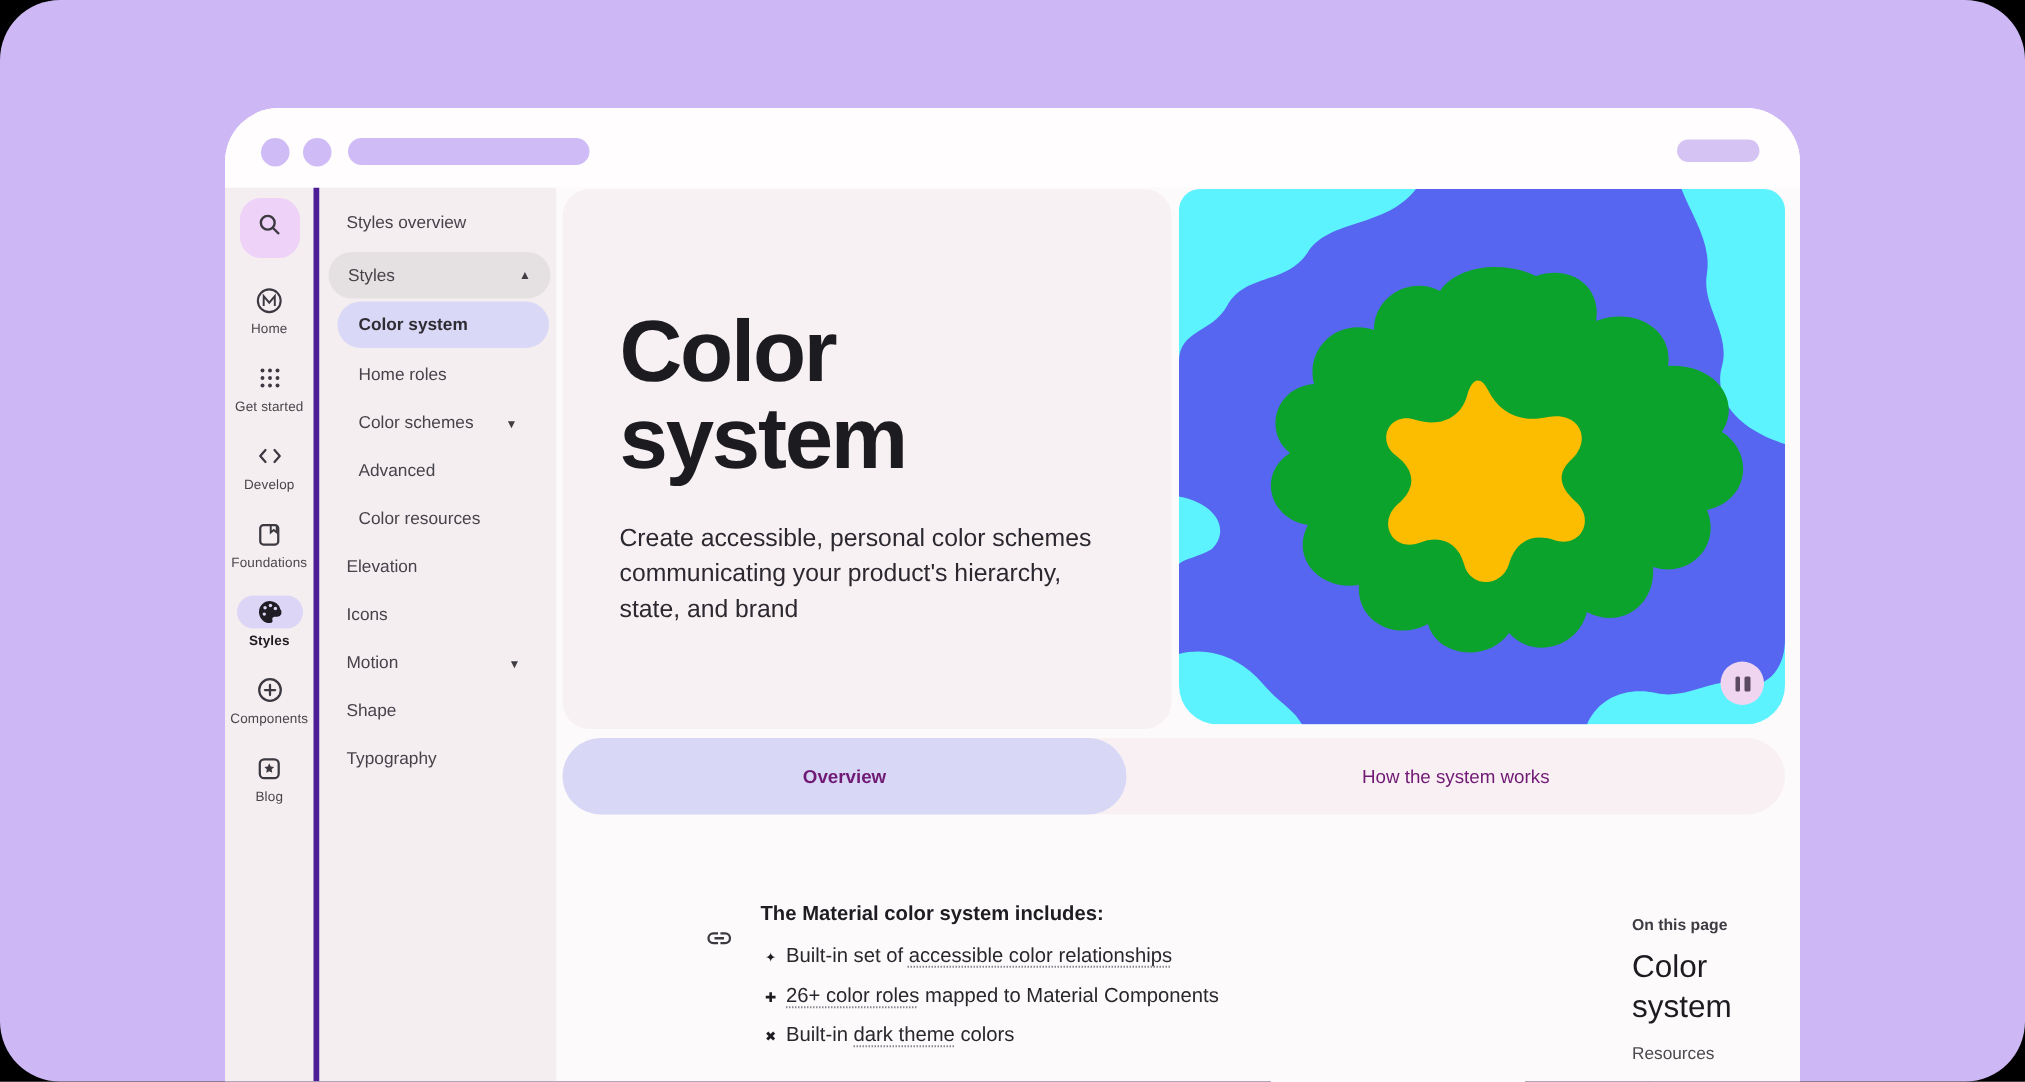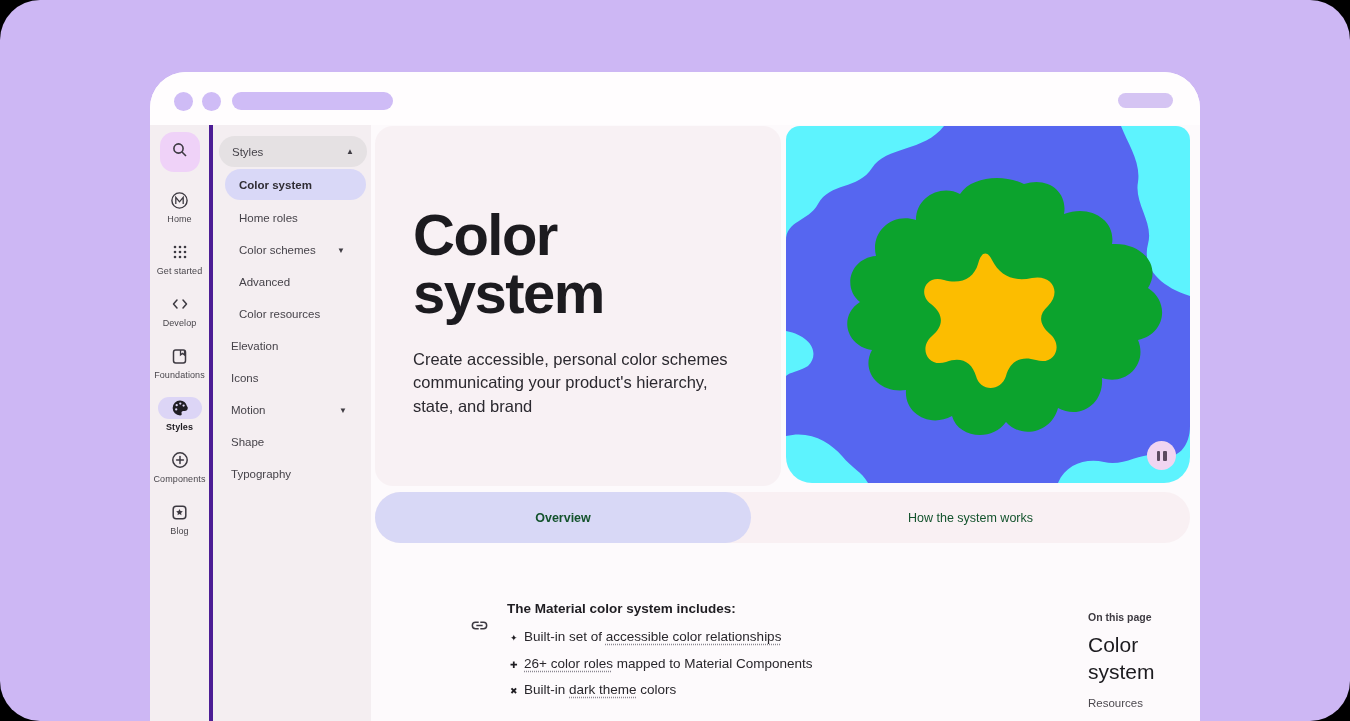--- a/index.html
+++ b/index.html
@@ -48,21 +48,21 @@
   .hero-desc { margin-top:26px; width:336px; font-size:16.5px; line-height:1.42; color:#2b292f; }
 
   .illo { position:absolute; left:415px; top:1px; width:404px; height:357px;
     border-radius:14px 14px 26px 26px; overflow:hidden; }
   .illo svg.blobs { display:block; width:404px; height:357px; }
   .pause-btn { position:absolute; right:14px; bottom:13px; width:29px; height:29px; border-radius:50%;
     background:#f0d5f1; display:flex; align-items:center; justify-content:center; gap:3px; cursor:pointer; }
   .pause-btn i { width:3.5px; height:10px; background:#5c4a60; border-radius:1px; }
 
   .tabbar { position:absolute; left:4px; top:367px; width:815px; height:51px; border-radius:26px;
-    background:#f9f0f3; display:flex; font-size:12.5px; color:#14532d; }
+    background:#f9f0f3; display:flex; font-size:12.5px; color:#701a75; }
   .tab-selected { width:376px; height:51px; border-radius:26px; background:#d8d8f6;
     display:flex; align-items:center; justify-content:center; font-weight:bold; cursor:pointer; }
   .tab-plain { flex:1; display:flex; align-items:center; justify-content:center; cursor:pointer; }
 
   .content { position:absolute; left:99px; top:476px; width:480px; }
   .link-icon { position:absolute; left:0; top:15px; cursor:pointer; }
   .content h3 { margin-left:37px; font-size:13.5px; color:#1f1d22; }
   .bullets { margin-top:13px; margin-left:40px; list-style:none; }
   .bullets li { display:flex; align-items:baseline; height:26.5px; font-size:13.5px; color:#29272c; }
   .bullets .mark { width:14px; font-size:9px; color:#1f1d22; flex:none; }
@@ -174,20 +174,23 @@
             <svg width="17" height="17" viewBox="0 0 17 17">
               <rect x="2.2" y="2.2" width="12.6" height="12.6" rx="3" fill="none" stroke="#3c3941" stroke-width="1.5"></rect>
               <path fill="#3c3941" d="M8.5 4.9l1 2.1 2.3.3-1.7 1.6.4 2.3-2-1.1-2 1.1.4-2.3-1.7-1.6 2.3-.3z"></path>
             </svg>
           </span>
           <span class="rlb">Blog</span>
         </div>
       </nav>
 
       <nav class="sidebar">
+        <div class="sb-item">
+          <span>Styles overview</span>
+        </div>
         <div class="sb-pill gray">
           <span>Styles</span>
           <span class="sb-caret" style="right:13px;">▲</span>
         </div>
         <div class="sb-pill purple">
           <span>Color system</span>
         </div>
         <div class="sb-item sub">
           <span>Home roles</span>
         </div>

